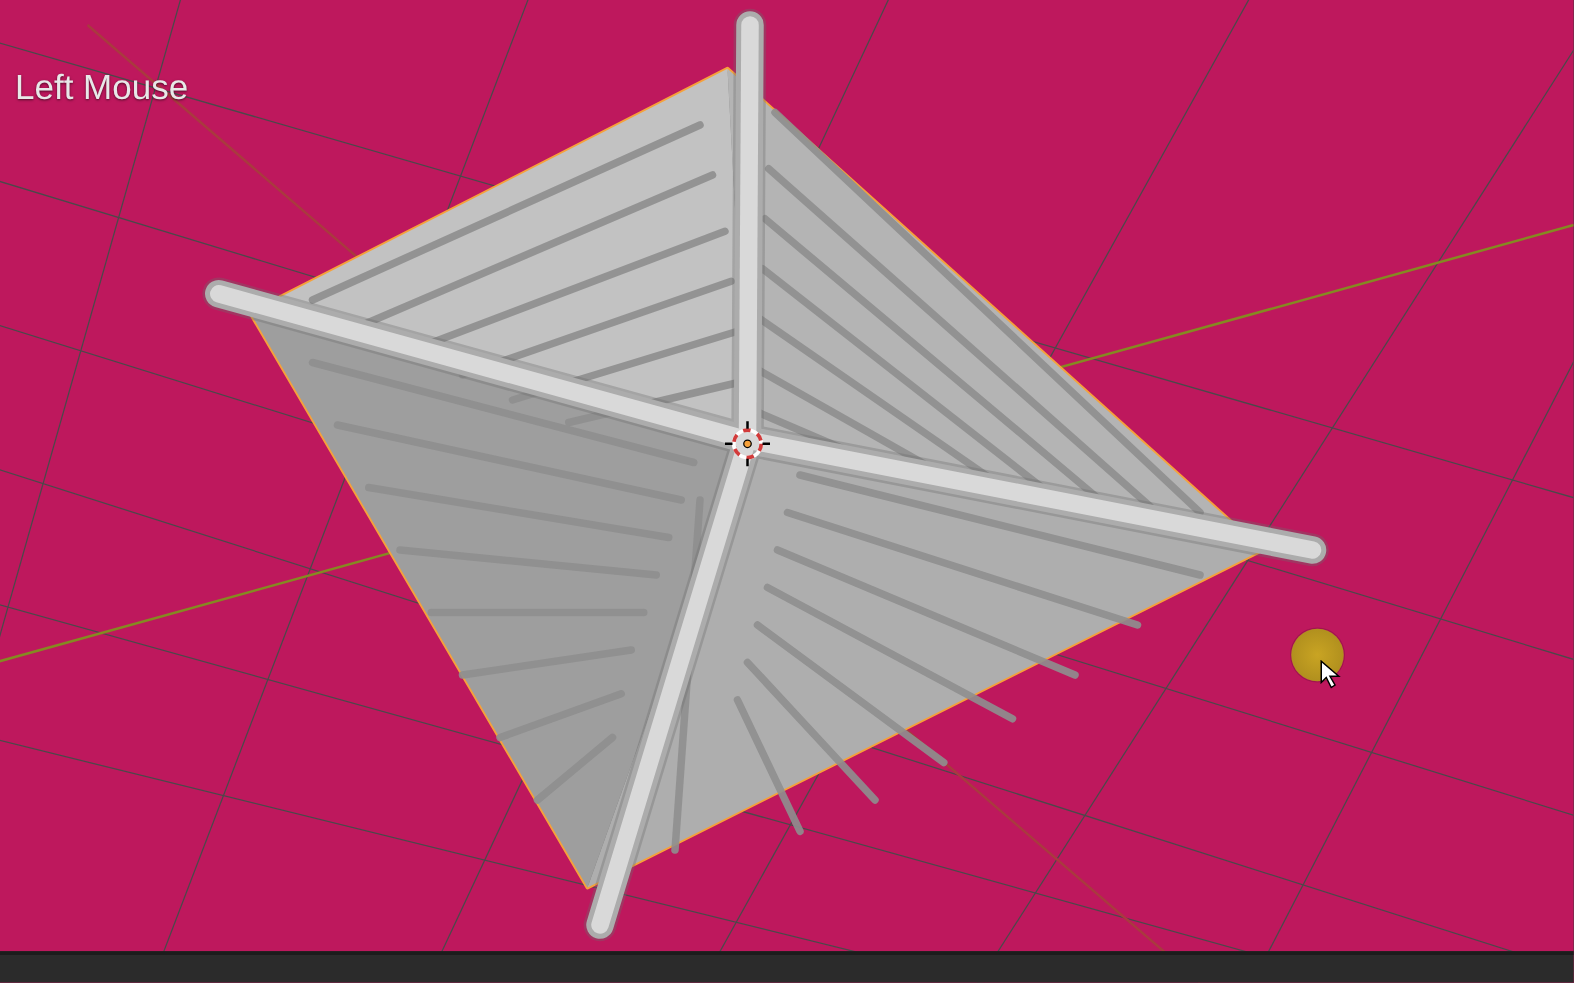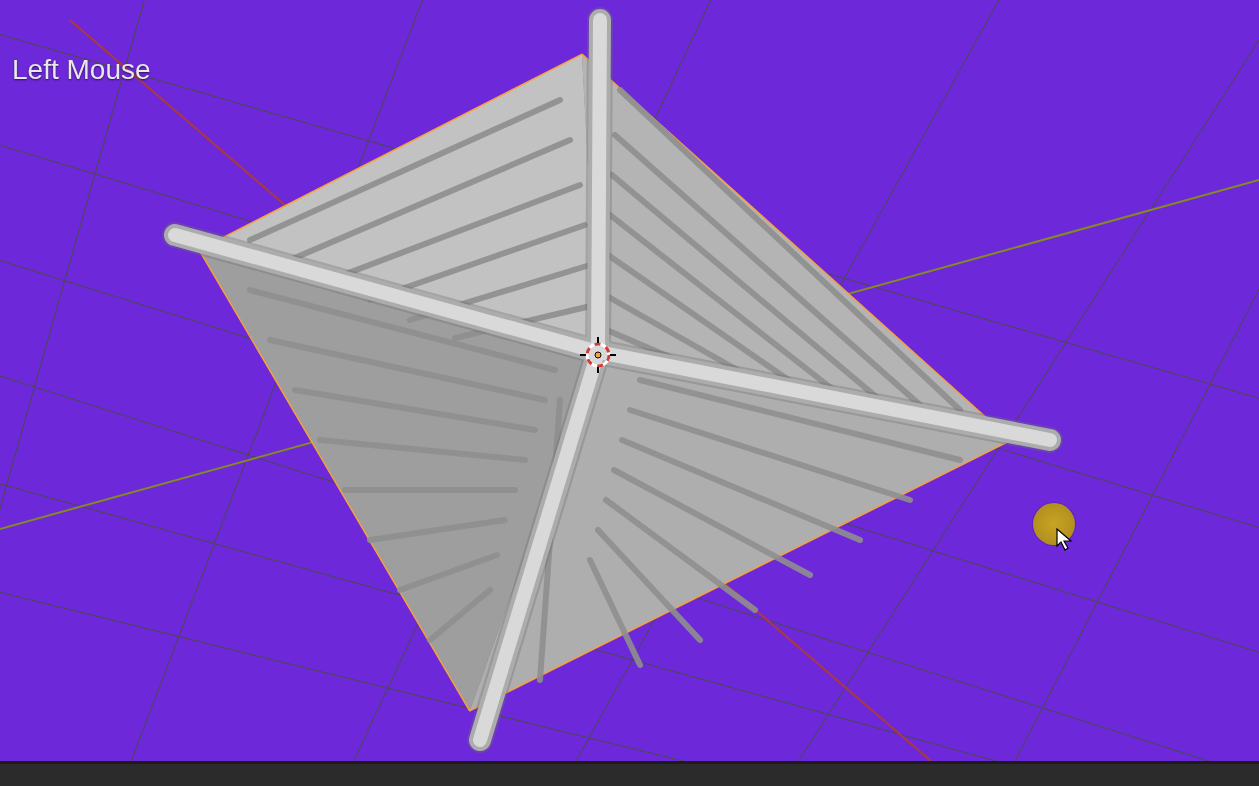--- a/index.html
+++ b/index.html
@@ -8,21 +8,21 @@
     width: 1259px;
     height: 786px;
     overflow: hidden;
     background: #393939;
     font-family: -apple-system, BlinkMacSystemFont, "Segoe UI", sans-serif;
   }
   .viewport {
     position: relative;
     width: 100%;
     height: 100%;
-    background: #6d28d9;
+    background: #be185d;
   }
   .overlay-text {
     position: absolute;
     top: 54px;
     left: 12px;
     color: #e8e8e8;
     font-size: 28px;
     font-weight: 400;
     text-shadow: 0 1px 2px rgba(0,0,0,0.6);
     user-select: none;

